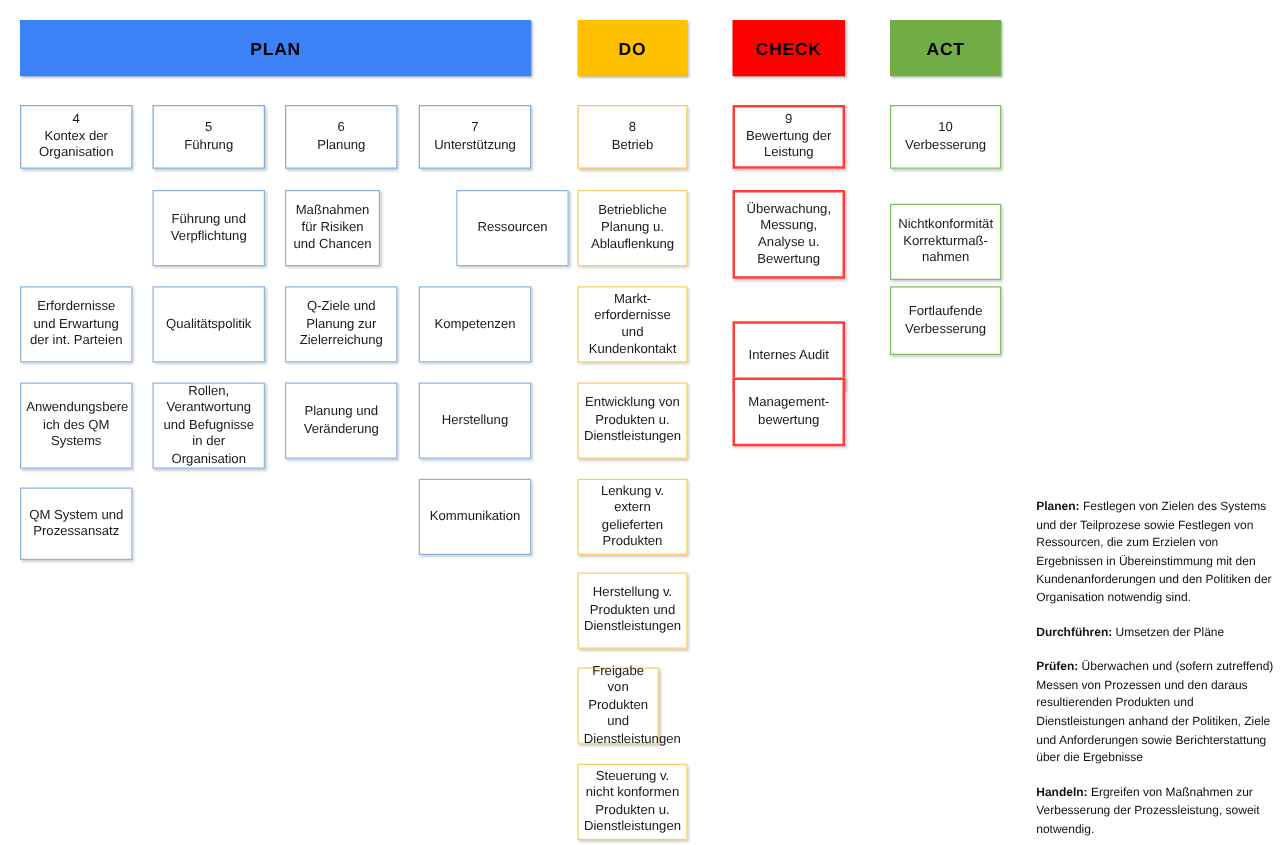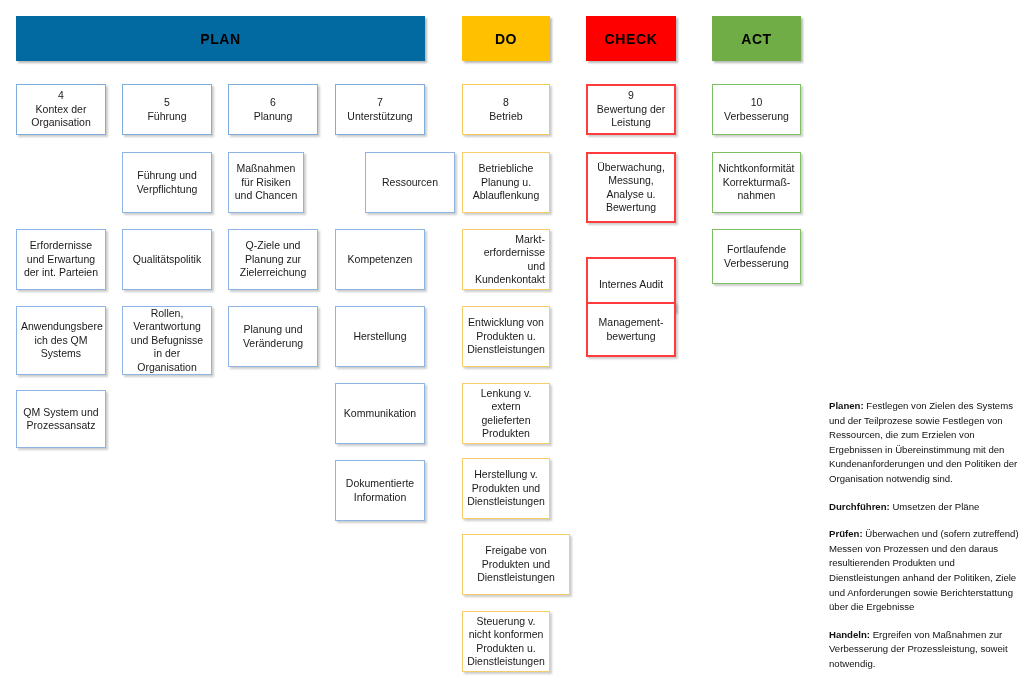--- a/index.html
+++ b/index.html
@@ -77,21 +77,21 @@
   }
   #legend p { margin: 0 0 13px 0; }
   #legend p:last-child { margin-bottom: 0; }
   #legend b { font-weight: bold; }
 </style>
 </head>
 <body>
 
 <div id="canvas">
 
-  <div class="phase-header" style="left:16px; top:16px; width:409px; height:45px; background:#0369a1;">
+  <div class="phase-header" style="left:16px; top:16px; width:409px; height:45px; background:#3b82f6;">
     <span>PLAN</span>
   </div>
 
   <div class="phase-header" style="left:462px; top:16px; width:88px; height:45px; background:#FFC000;">
     <span>DO</span>
   </div>
 
   <div class="phase-header" style="left:586px; top:16px; width:90px; height:45px; background:#FF0000;">
     <span>CHECK</span>
   </div>
@@ -159,46 +159,43 @@
   </div>
   <div class="node plan" style="left:335px; top:229px; width:90px; height:61px;">
     <span class="txt">Kompetenzen</span>
   </div>
   <div class="node plan" style="left:335px; top:306px; width:90px; height:61px;">
     <span class="txt">Herstellung</span>
   </div>
   <div class="node plan" style="left:335px; top:383px; width:90px; height:61px;">
     <span class="txt">Kommunikation</span>
   </div>
-  <div class="node plan" style="left:335px; top:460px; width:90px; height:61px;">
-    <span class="txt">Dokumentierte Information</span>
-  </div>
 
   <div class="node do heavy" style="left:462px; top:84px; width:88px; height:51px;">
     <span class="txt">
       <span class="num">8</span>
       <span>Betrieb</span>
     </span>
   </div>
   <div class="node do" style="left:462px; top:152px; width:88px; height:61px;">
     <span class="txt">Betriebliche Planung u. Ablauflenkung</span>
   </div>
-  <div class="node do" style="left:462px; top:229px; width:88px; height:61px;text-align:right;">
+  <div class="node do" style="left:462px; top:229px; width:88px; height:61px;">
     <span class="txt">Markt- erfordernisse und Kundenkontakt</span>
   </div>
   <div class="node do" style="left:462px; top:306px; width:88px; height:61px;">
     <span class="txt">Entwicklung von Produkten u. Dienstleistungen</span>
   </div>
   <div class="node do" style="left:462px; top:383px; width:88px; height:61px;">
     <span class="txt">Lenkung v. extern gelieferten Produkten</span>
   </div>
   <div class="node do" style="left:462px; top:458px; width:88px; height:61px;">
     <span class="txt">Herstellung v. Produkten und Dienstleistungen</span>
   </div>
-  <div class="node do" style="left:462px; top:534px; width:108px; height:61px;">
+  <div class="node do" style="left:462px; top:534px; width:65px; height:61px;">
     <span class="txt">Freigabe von Produkten und Dienstleistungen</span>
   </div>
   <div class="node do" style="left:462px; top:611px; width:88px; height:61px;">
     <span class="txt">Steuerung v. nicht konformen Produkten u. Dienstleistungen</span>
   </div>
 
   <div class="node check heavy" style="left:586px; top:84px; width:90px; height:51px;">
     <span class="txt">
       <span class="num">9</span>
       <span>Bewertung der Leistung</span>
@@ -213,21 +210,21 @@
   <div class="node check heavy" style="left:586px; top:302px; width:90px; height:55px;">
     <span class="txt">Management- bewertung</span>
   </div>
 
   <div class="node act heavy" style="left:712px; top:84px; width:89px; height:51px;">
     <span class="txt">
       <span class="num">10</span>
       <span>Verbesserung</span>
     </span>
   </div>
-  <div class="node act heavy" style="left:712px; top:152px; width:89px; height:61px;">
+  <div class="node act heavy" style="left:712px; top:163px; width:89px; height:61px;">
     <span class="txt">Nichtkonformität Korrekturmaß- nahmen</span>
   </div>
   <div class="node act heavy" style="left:712px; top:229px; width:89px; height:55px;">
     <span class="txt">Fortlaufende Verbesserung</span>
   </div>
 
   <div id="legend">
     <p>
       <b>Planen:</b><span> Festlegen von Zielen des Systems und der Teilprozese sowie Festlegen von Ressourcen, die zum Erzielen von Ergebnissen in Übereinstimmung mit den Kundenanforderungen und den Politiken der Organisation notwendig sind.</span>
     </p>

